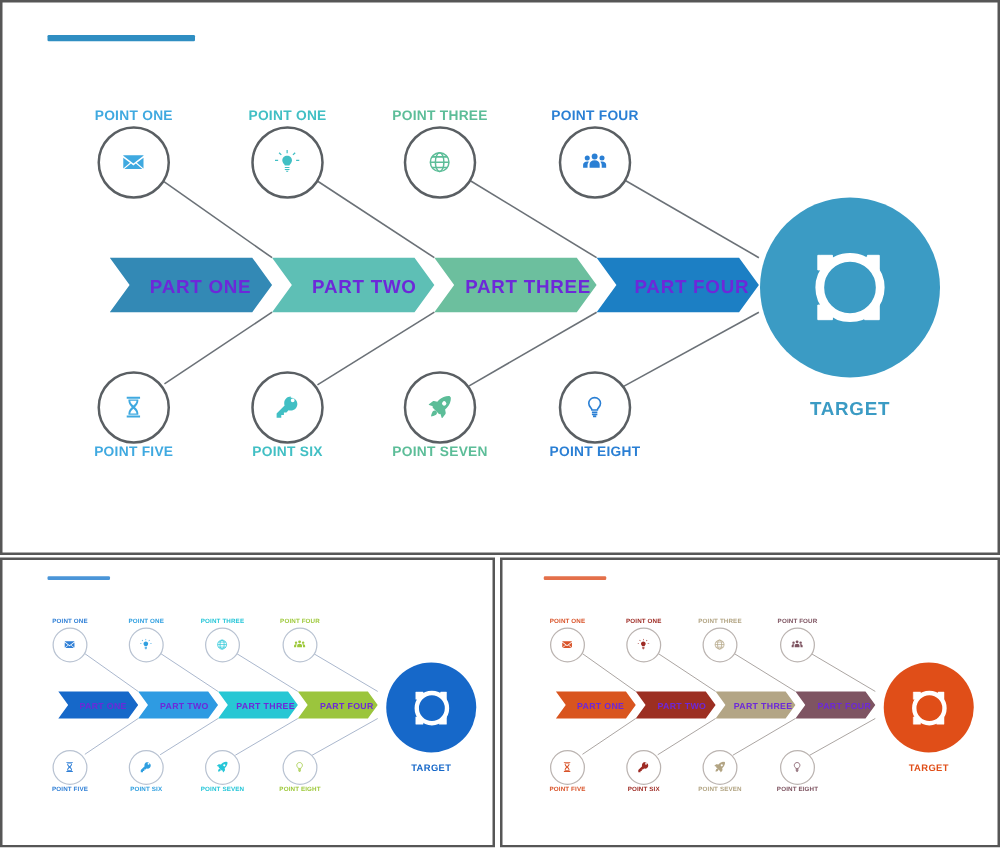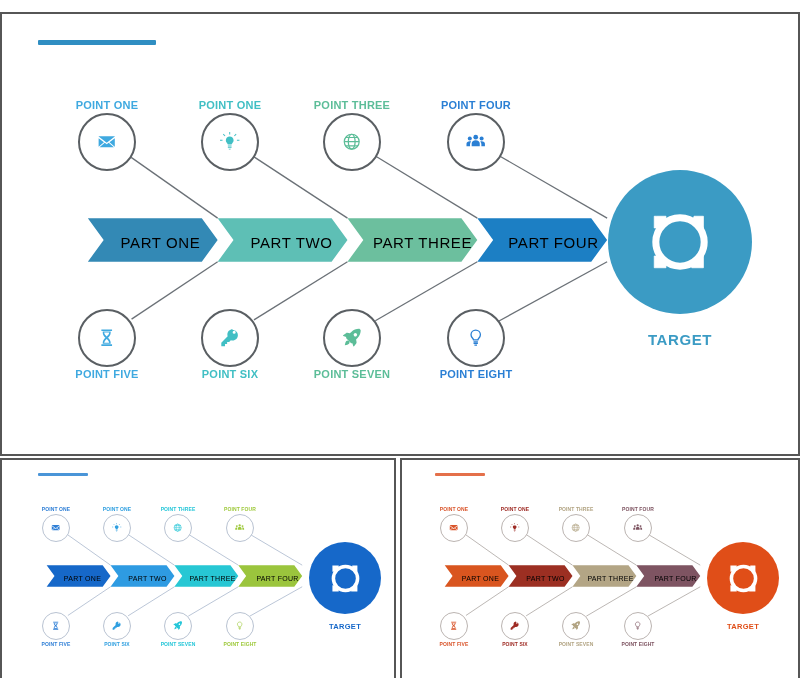--- a/index.html
+++ b/index.html
@@ -2,21 +2,21 @@
 <html><head>
 <meta charset="utf-8">
 <style>
   * { box-sizing: border-box; margin: 0; padding: 0; }
   html, body {
     width: 800px; height: 678px;
     background: #ffffff;
     font-family: "Liberation Sans", sans-serif;
     overflow: hidden;
   }
-  #root { position: relative; width: 800px; height: 490px; background: #ffffff; margin-top: 12px; }
+  #root { position: relative; width: 800px; height: 490px; background: #ffffff; }
 
   
   .panel { position: absolute; background: #fff; border: 2px solid #565656; overflow: hidden; }
   #panel-main   { left: 0;   top: 0;   width: 800px; height: 444px; border-width: 2px; }
   #panel-blue   { left: 0;   top: 446px; width: 396px; height: 232px; }
   #panel-warm   { left: 400px; top: 446px; width: 400px; height: 232px; }
 
   .accent-bar { position: absolute; border-radius: 1px; }
 
   
@@ -37,22 +37,22 @@
     border-radius: 50%;
     background: #ffffff;
     border: 2px solid #5a5f63;
     transform: translate(-50%, -50%);
     display: flex; align-items: center; justify-content: center;
   }
   .node-circle svg { position: static; width: 60%; height: 60%; }
 
   .chev-label {
     position: absolute;
-    color: #000000;
-    font-weight: normal;
+    color: #6d28d9;
+    font-weight: bold;
     letter-spacing: .04em;
     white-space: nowrap;
     transform: translate(-50%, -50%);
     line-height: 1;
   }
 
   .target-circle {
     position: absolute;
     border-radius: 50%;
     transform: translate(-50%, -50%);

